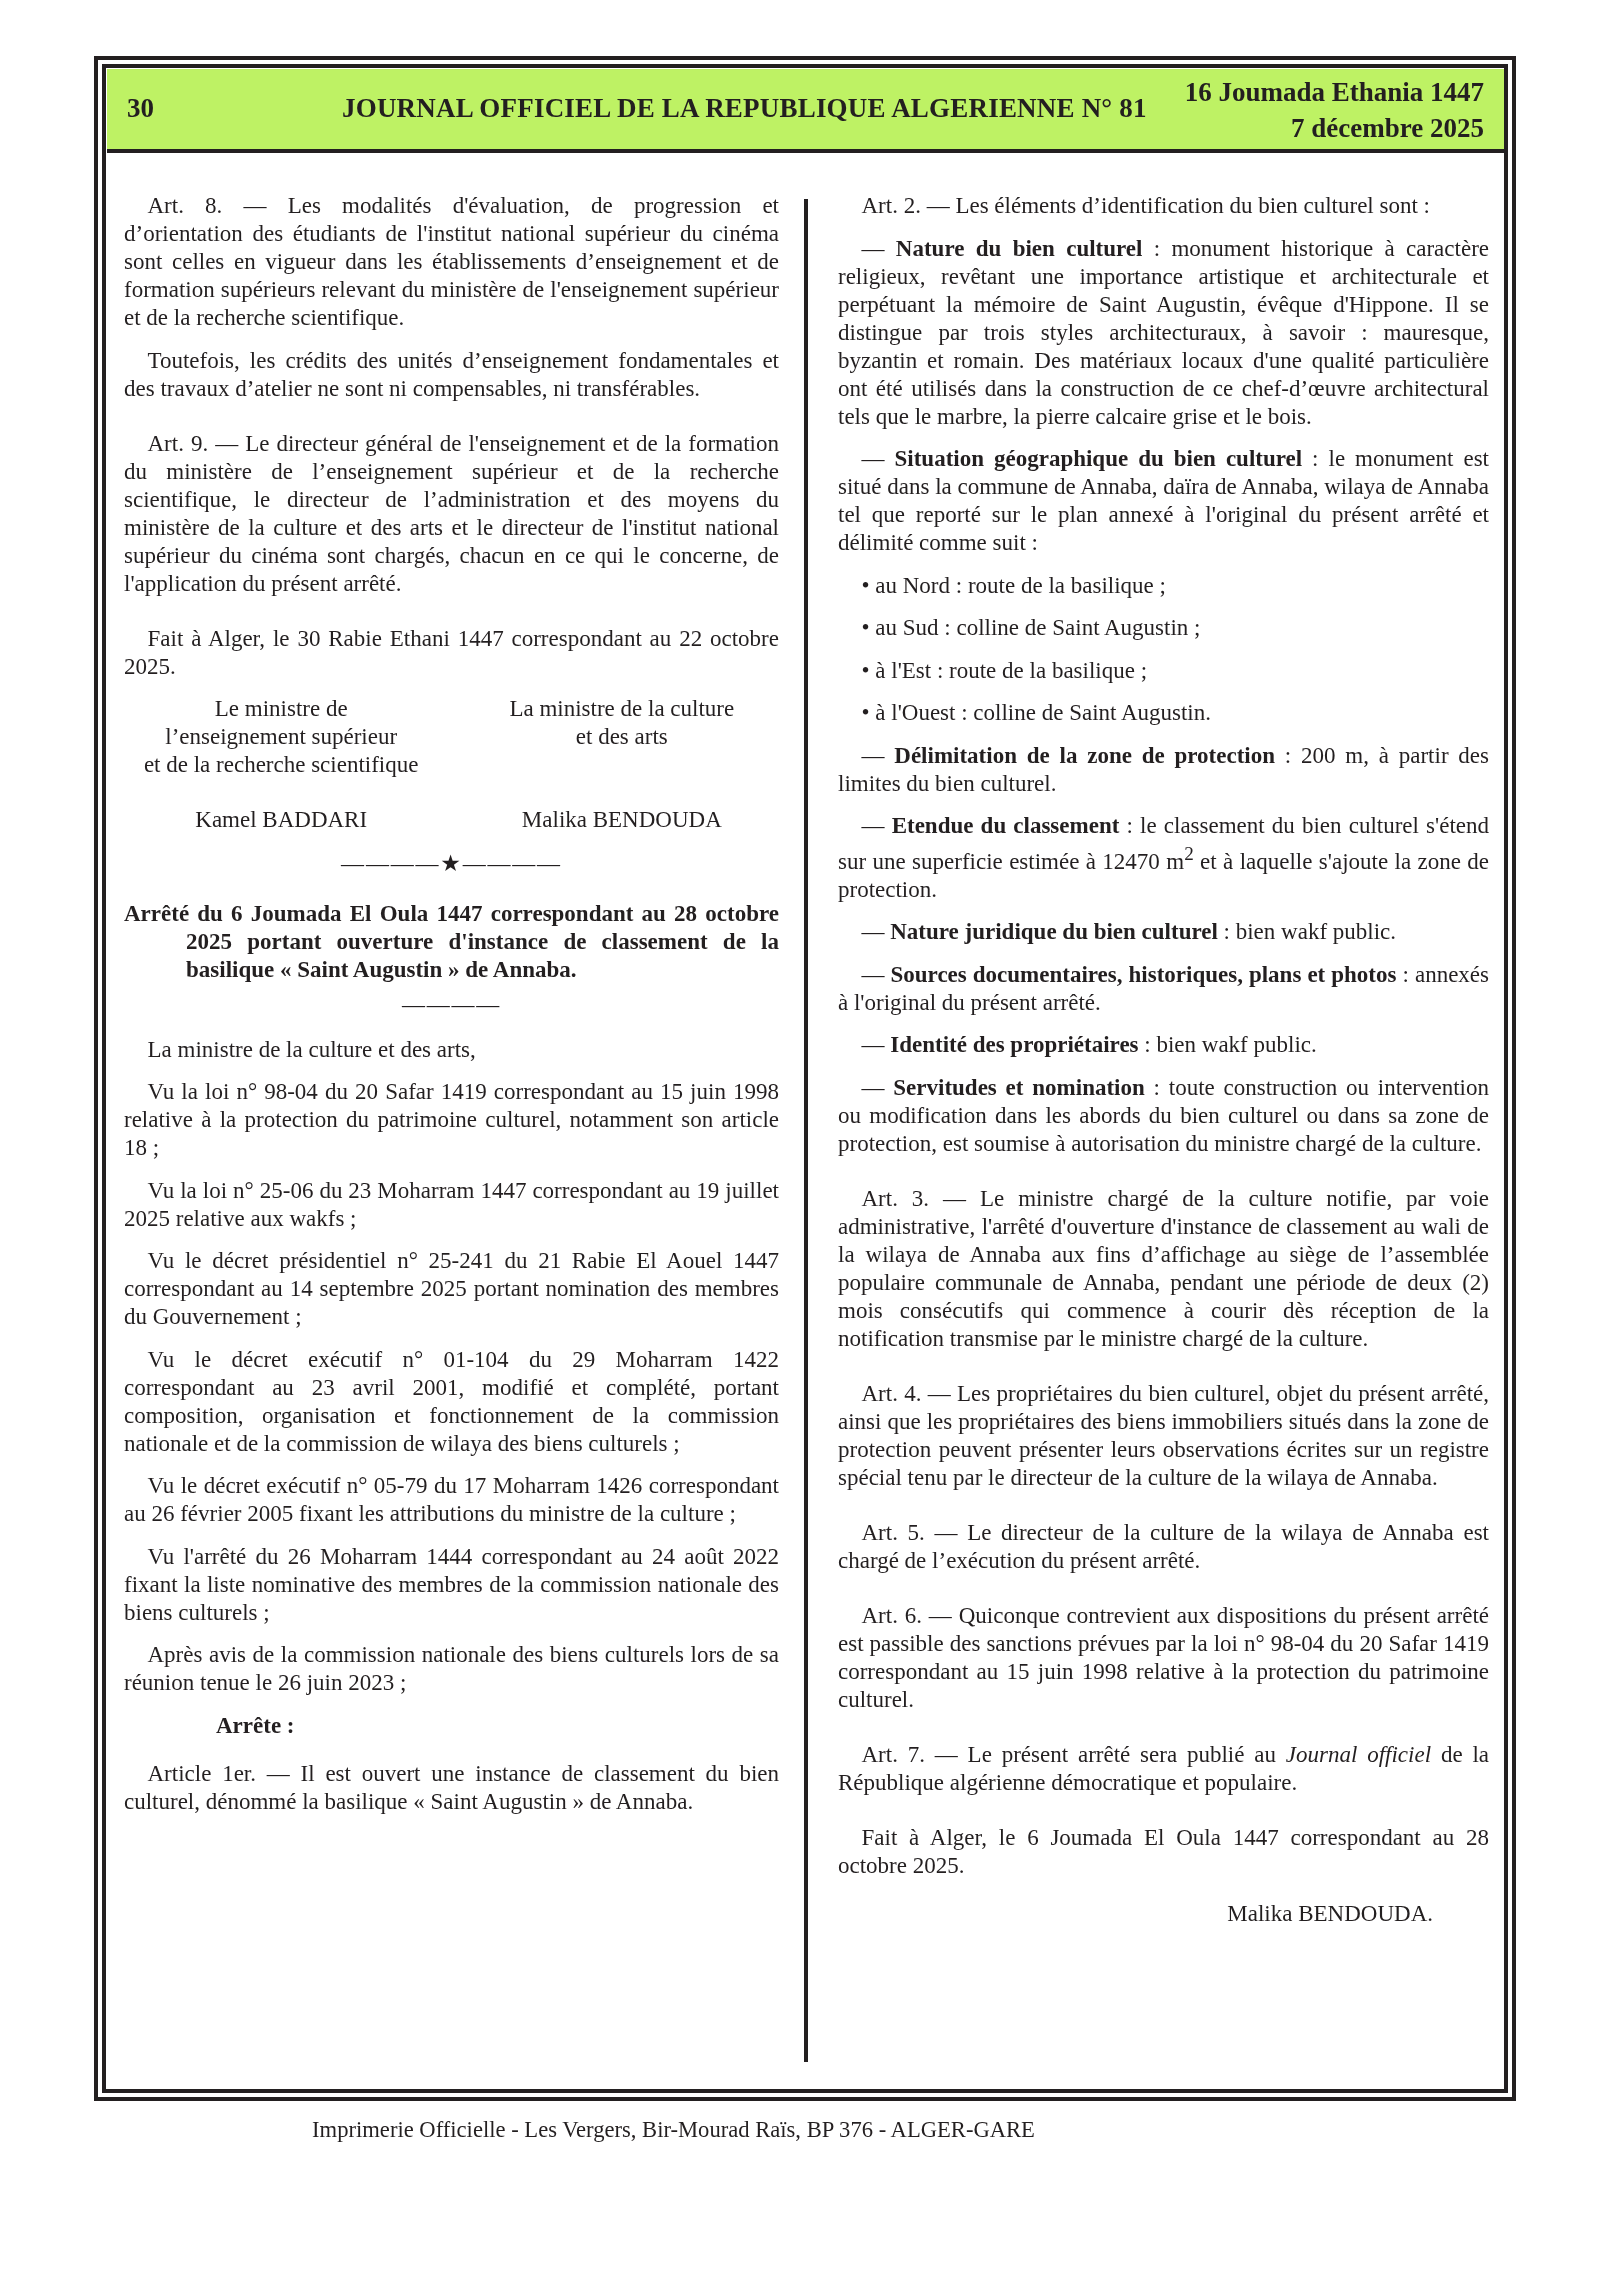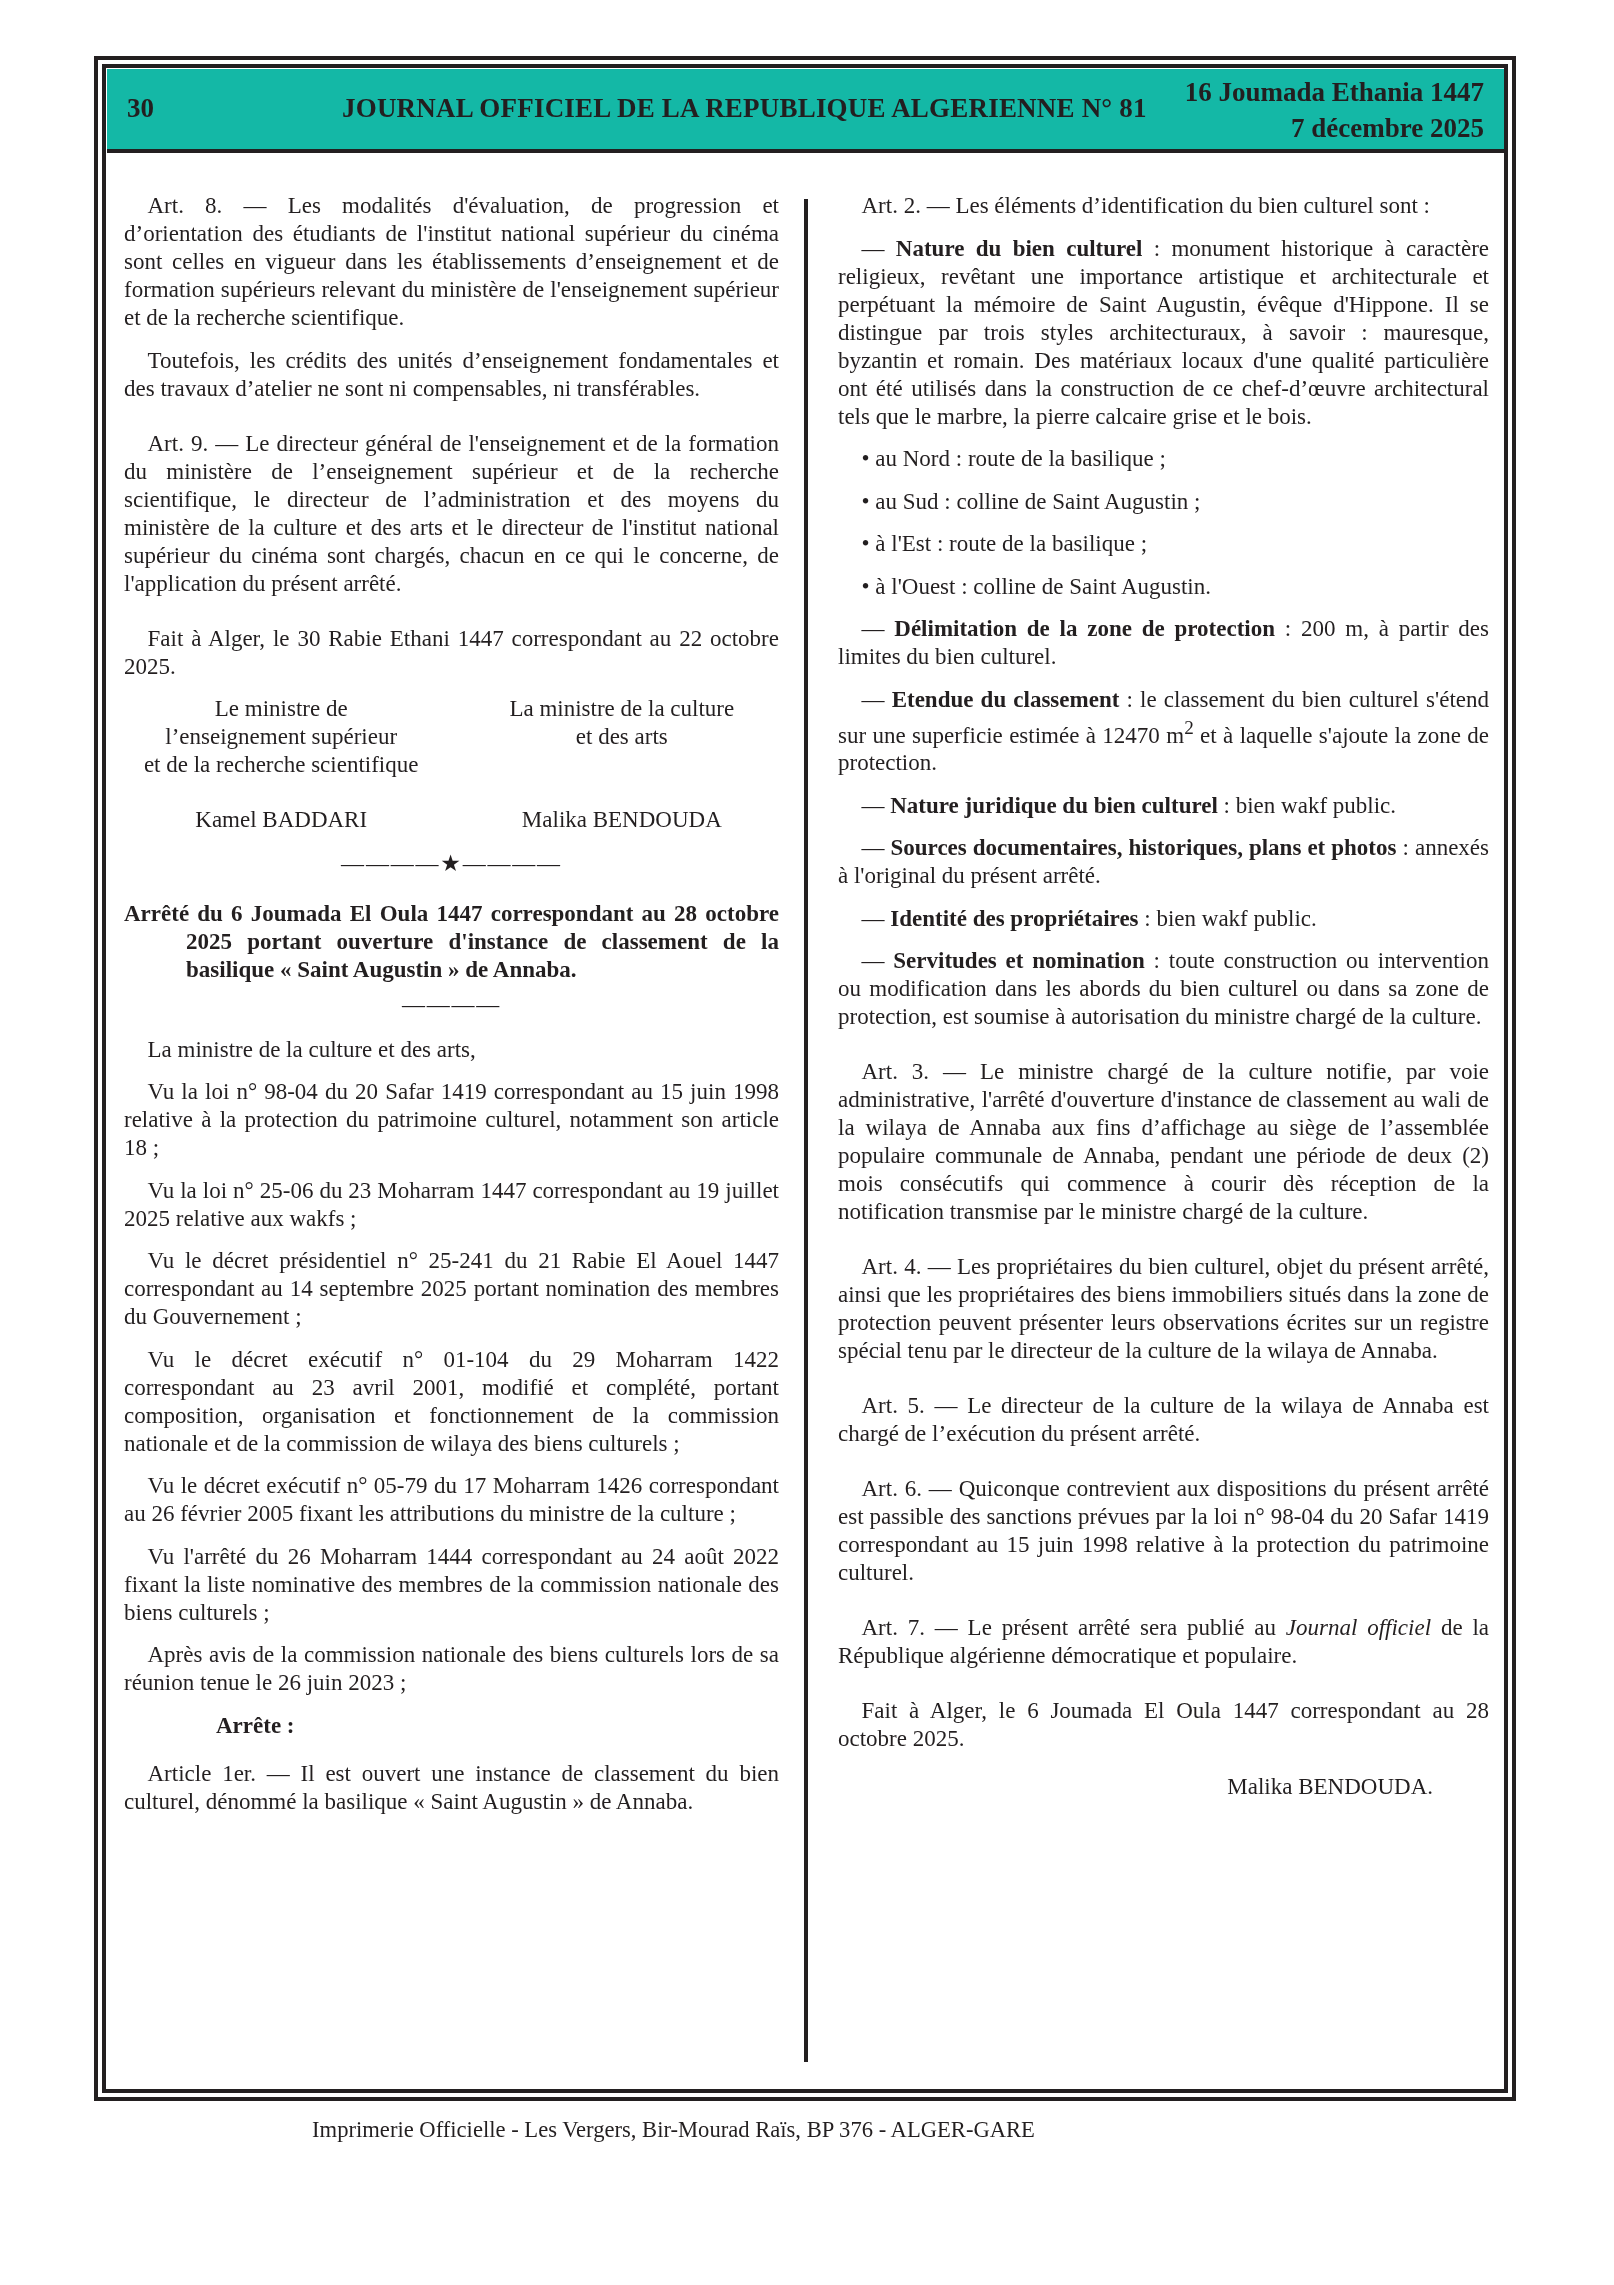--- a/index.html
+++ b/index.html
@@ -11,21 +11,21 @@
   .frame-outer {
     position: absolute; left: 94px; top: 56px; width: 1422px; height: 2045px;
     border: 4.5px solid #231f20; box-sizing: border-box;
   }
   .frame-inner {
     position: absolute; left: 102px; top: 64px; width: 1406px; height: 2029px;
     border: 4.5px solid #231f20; box-sizing: border-box;
   }
   .header {
     position: absolute; left: 107px; top: 69px; width: 1397px; height: 80px;
-    background: #14b8a6; border-bottom: 4.5px solid #231f20; box-sizing: content-box;
+    background: #bef264; border-bottom: 4.5px solid #231f20; box-sizing: content-box;
     font-weight: bold;
   }
   .hdr-page { position: absolute; left: 20px; top: 23.5px; font-size: 27px; }
   .hdr-title { position: absolute; left: 235px; top: 23.5px; font-size: 27px; letter-spacing: 0.2px; }
   .hdr-dates { position: absolute; right: 20px; top: 5.4px; text-align: right; font-size: 27px; line-height: 36px; }
 
   .col { position: absolute; top: 192px; font-size: 23px; line-height: 28px; text-align: justify; }
   .col-left { left: 124px; width: 655px; }
   .col-right { left: 838px; width: 651px; }
   .divider { position: absolute; left: 804px; top: 199px; width: 3.6px; height: 1863px; background: #231f20; }
@@ -104,20 +104,21 @@
   <p class="p">Vu le décret exécutif n° 05-79 du 17 Moharram 1426 correspondant au 26 février 2005 fixant les attributions du ministre de la culture ;</p>
   <p class="p">Vu l'arrêté du 26 Moharram 1444 correspondant au 24 août 2022 fixant la liste nominative des membres de la commission nationale des biens culturels ;</p>
   <p class="p">Après avis de la commission nationale des biens culturels lors de sa réunion tenue le 26 juin 2023 ;</p>
   <div class="arrete-label">Arrête :</div>
   <p class="p">Article 1er. — Il est ouvert une instance de classement du bien culturel, dénommé la basilique « Saint Augustin » de Annaba.</p>
 </div>
 
 <div class="col col-right">
   <p class="p">Art. 2. — Les éléments d’identification du bien culturel sont :</p>
   <p class="p">— <span class="b">Nature du bien culturel</span> : <span>monument historique à caractère religieux, revêtant une importance artistique et architecturale et perpétuant la mémoire de Saint Augustin, évêque d'Hippone. Il se distingue par trois styles architecturaux, à savoir : mauresque, byzantin et romain. Des matériaux locaux d'une qualité particulière ont été utilisés dans la construction de ce chef-d’œuvre architectural tels que le marbre, la pierre calcaire grise et le bois.</span></p>
+  <p class="p">— <span class="b">Situation géographique du bien culturel</span> : <span>le monument est situé dans la commune de Annaba, daïra de Annaba, wilaya de Annaba tel que reporté sur le plan annexé à l'original du présent arrêté et délimité comme suit :</span></p>
   <p class="bullet">• au Nord : route de la basilique ;</p>
   <p class="bullet">• au Sud : colline de Saint Augustin ;</p>
   <p class="bullet">• à l'Est : route de la basilique ;</p>
   <p class="bullet">• à l'Ouest : colline de Saint Augustin.</p>
   <p class="p">— <span class="b">Délimitation de la zone de protection</span> : <span>200 m, à partir des limites du bien culturel.</span></p>
   <p class="p">— <span class="b">Etendue du classement</span> : <span>le classement du bien culturel s'étend sur une superficie estimée à 12470 m</span><sup>2</sup><span> et à laquelle s'ajoute la zone de protection.</span></p>
   <p class="p">— <span class="b">Nature juridique du bien culturel</span> : <span>bien wakf public.</span></p>
   <p class="p">— <span class="b">Sources documentaires, historiques, plans et photos</span> : <span>annexés à l'original du présent arrêté.</span></p>
   <p class="p">— <span class="b">Identité des propriétaires</span> : <span>bien wakf public.</span></p>
   <p class="p gap">— <span class="b">Servitudes et nomination</span> : <span>toute construction ou intervention ou modification dans les abords du bien culturel ou dans sa zone de protection, est soumise à autorisation du ministre chargé de la culture.</span></p>

